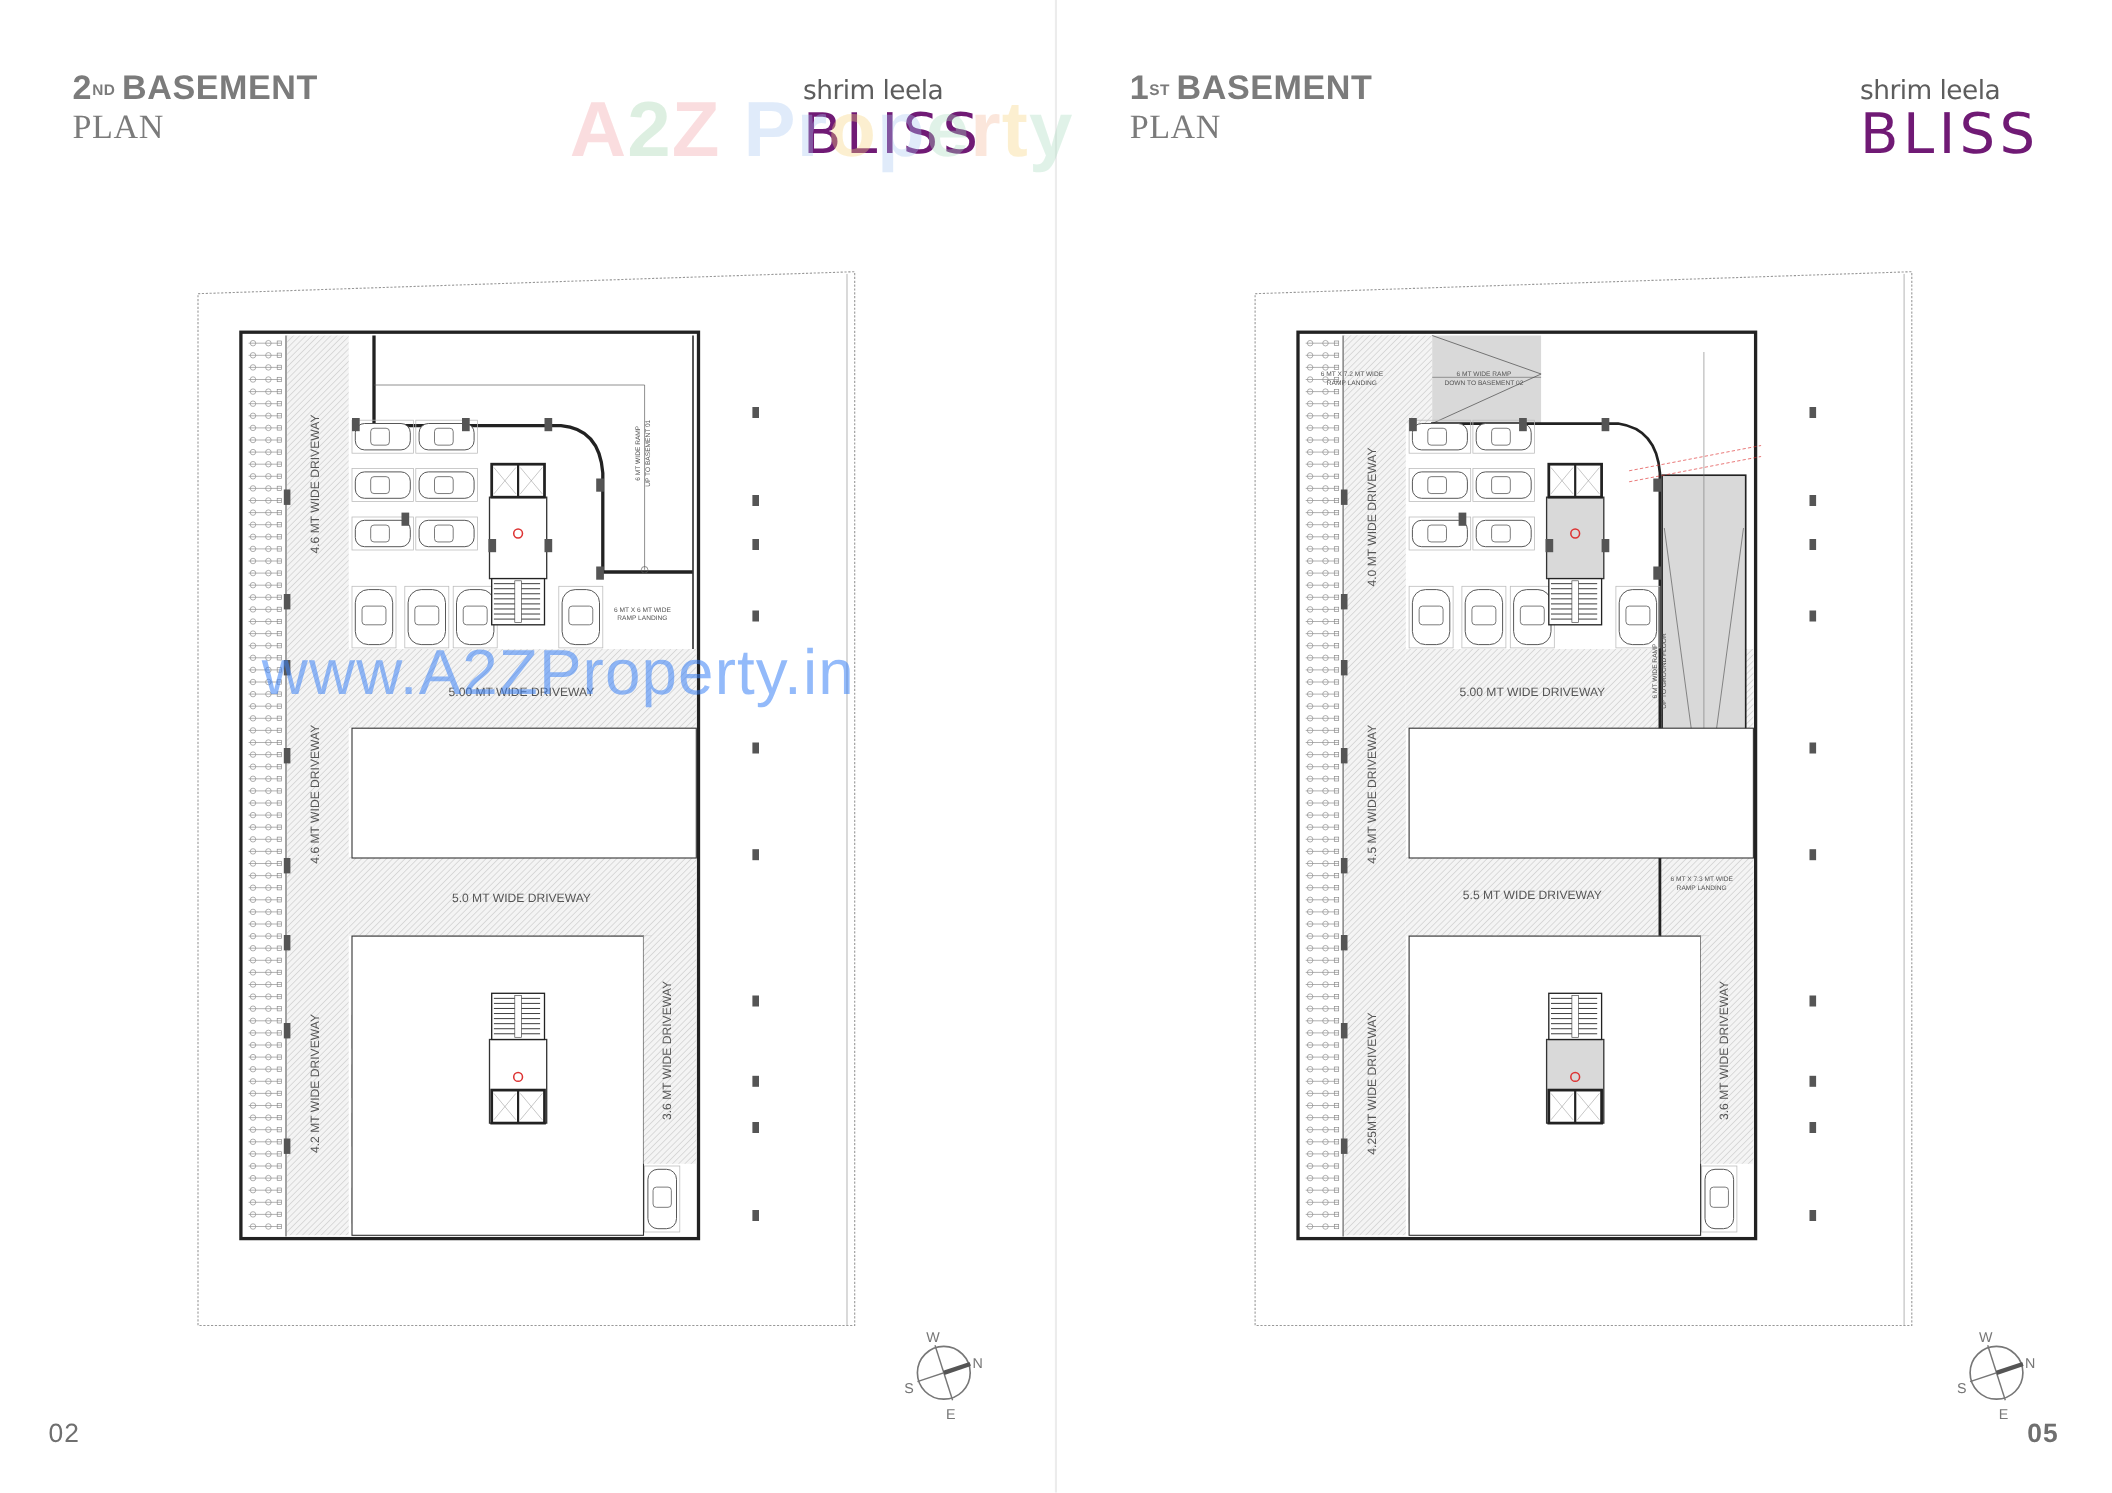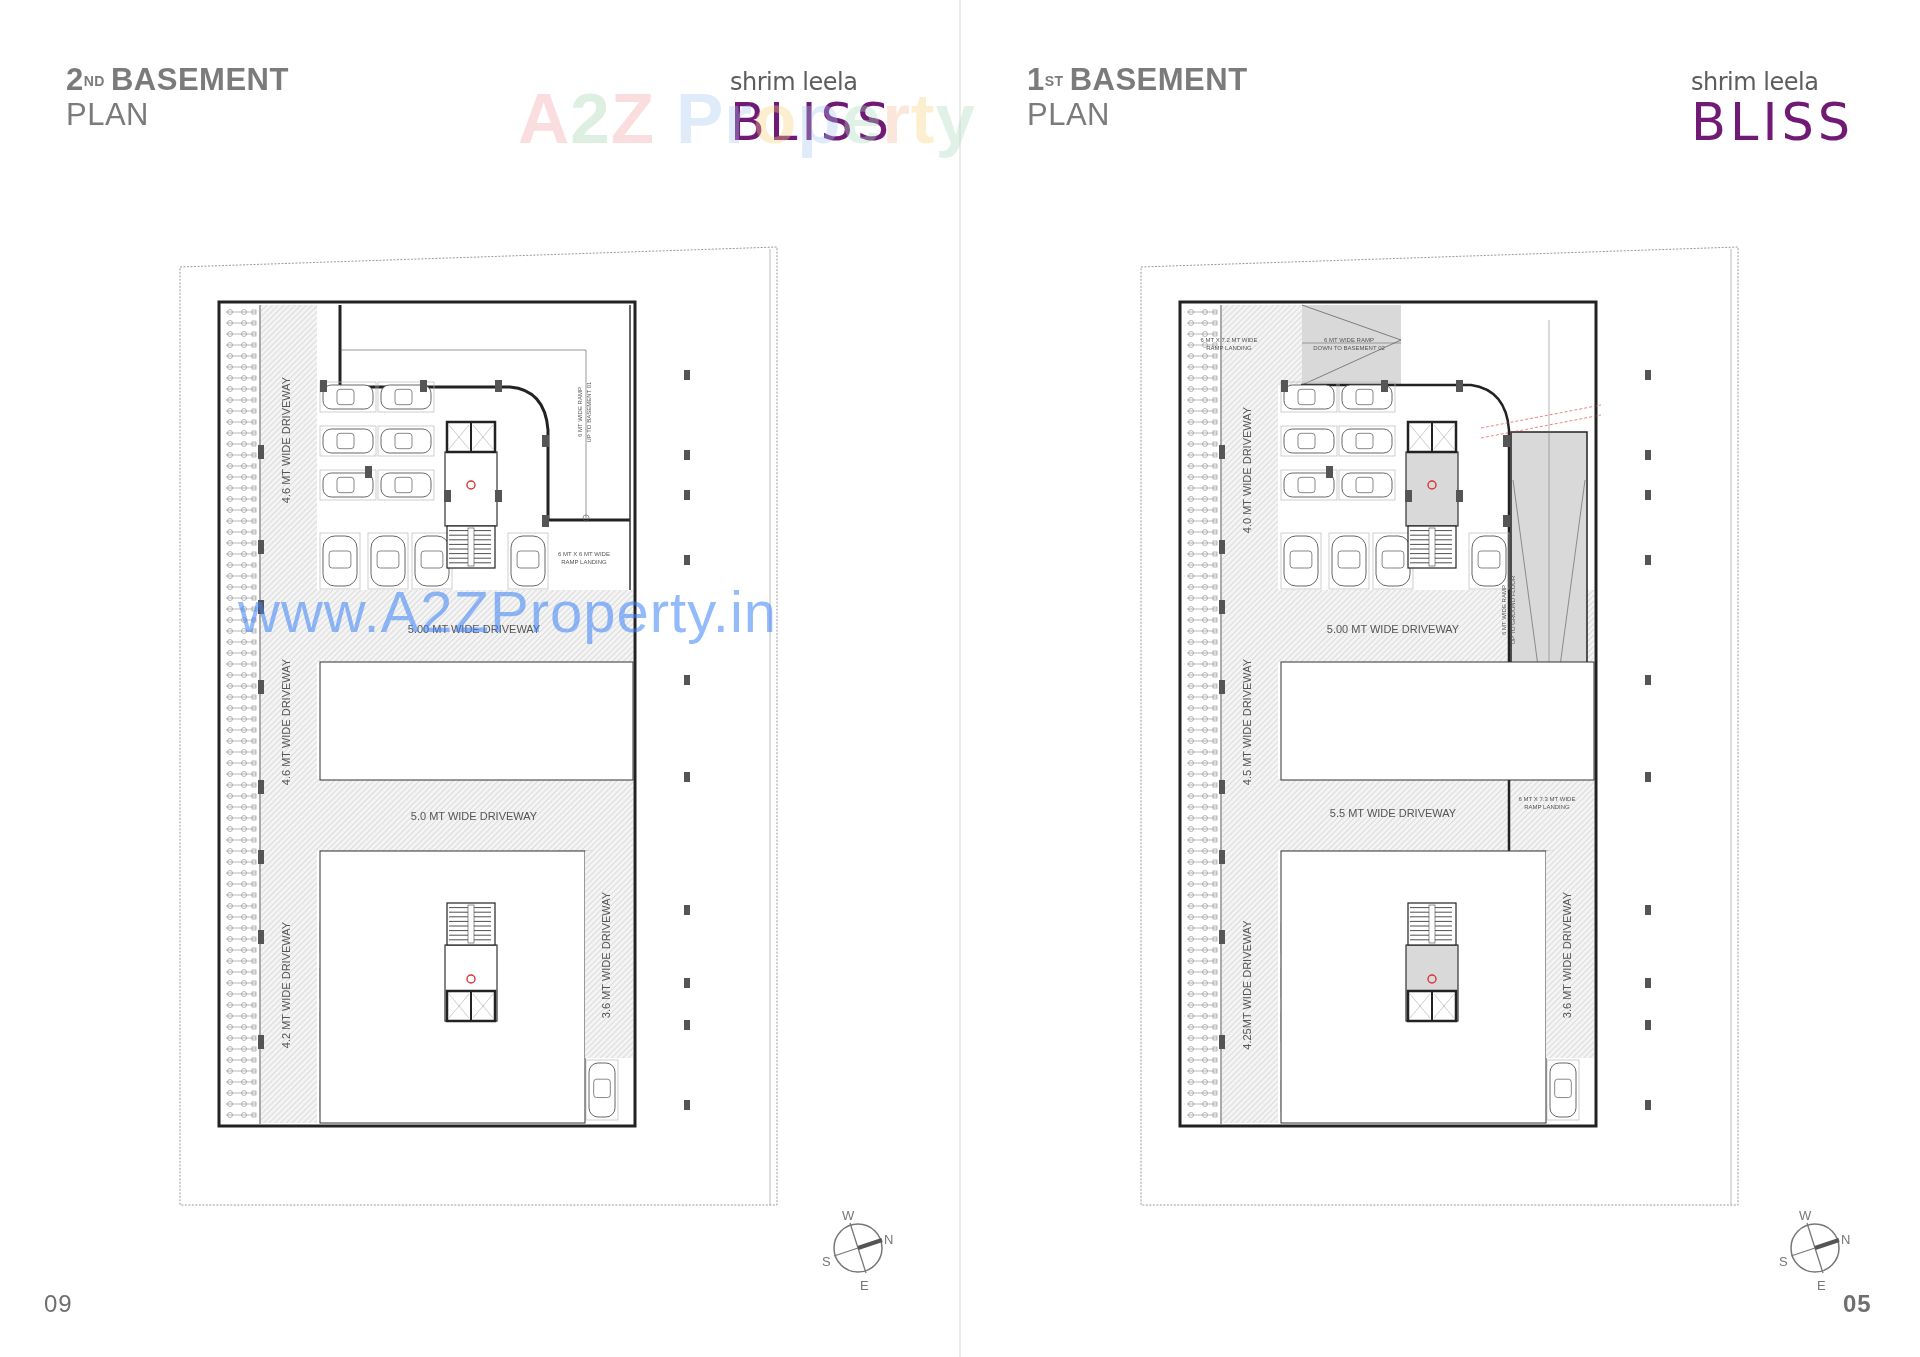--- a/index.html
+++ b/index.html
@@ -4,21 +4,21 @@
 <style>
   html, body { margin:0; padding:0; background:#ffffff; }
   body { width:1920px; height:1357px; position:relative; overflow:hidden;
          font-family:"Liberation Sans", "DejaVu Sans", sans-serif; color:#7a7a7a; }
   .page { position:absolute; top:0; height:1357px; width:959px; background:#fff; }
   .page.left { left:0; }
   .page.right { left:961px; }
   .divider { position:absolute; left:959px; top:0; width:2px; height:1357px; background:#ececec; }
   .title { position:absolute; top:62px; font-weight:bold; font-size:31px; line-height:35px; color:#7b7b7b; letter-spacing:0.5px; }
   .title sup { font-size:14px; vertical-align:top; position:relative; top:2px; margin-right:6px; }
-  .title .line2 { font-weight:normal; display:block; }
+  .title .line2 { font-weight:normal; display:block;font-family:Liberation Serif, serif; }
   .brand { position:absolute; top:66px; width:160px; text-align:left; color:#666; }
   .brand .small { font-size:24px; font-weight:normal; letter-spacing:-0.5px; line-height:32px; color:#5d5d5d; display:block; font-family:"DejaVu Sans", sans-serif; }
   .brand .big { font-size:51px; letter-spacing:4px; line-height:50px; color:#701a75; display:block; font-family:"DejaVu Sans", sans-serif; font-weight:normal; }
   .pagenum { position:absolute; top:1290px; font-size:24px; color:#6f6f6f; letter-spacing:1px; }
   .watermark-logo { position:absolute; left:518px; top:78px; font-size:71px; font-weight:bold; opacity:0.35; letter-spacing:1px; white-space:nowrap; pointer-events:none; }
   .watermark-url { position:absolute; left:238px; top:578px; font-size:58px; color:#3b82f6; opacity:0.55; white-space:nowrap; pointer-events:none; letter-spacing:1px; }
   svg.plan { position:absolute; top:0; left:0; }
   .compass { position:absolute; }
 </style>
 </head>
@@ -561,21 +561,21 @@
   <svg class="compass" style="left:820px; top:1206px;" width="80" height="92" viewBox="0 0 80 92">
     <circle cx="38" cy="42" r="24" fill="none" stroke="#777" stroke-width="1.5"></circle>
     <line x1="30" y1="17" x2="46" y2="67" stroke="#777" stroke-width="1.3"></line>
     <line x1="14" y1="50" x2="62" y2="34" stroke="#777" stroke-width="1.3"></line>
     <line x1="38" y1="42" x2="62" y2="34" stroke="#555" stroke-width="4"></line>
     <text x="22" y="14" font-size="13" fill="#777">W</text>
     <text x="64" y="38" font-size="13" fill="#777">N</text>
     <text x="2" y="60" font-size="13" fill="#777">S</text>
     <text x="40" y="84" font-size="13" fill="#777">E</text>
   </svg>
-  <div class="pagenum" style="left:44px;">09</div>
+  <div class="pagenum" style="left:44px;">02</div>
 </div>
 
 <div class="divider"></div>
 
 <div class="page right">
   <div class="title" style="left:66px;">
     <span>1</span><sup>ST</sup><span>BASEMENT</span>
     <span class="line2">PLAN</span>
   </div>
   <div class="brand" style="left:730px;">

